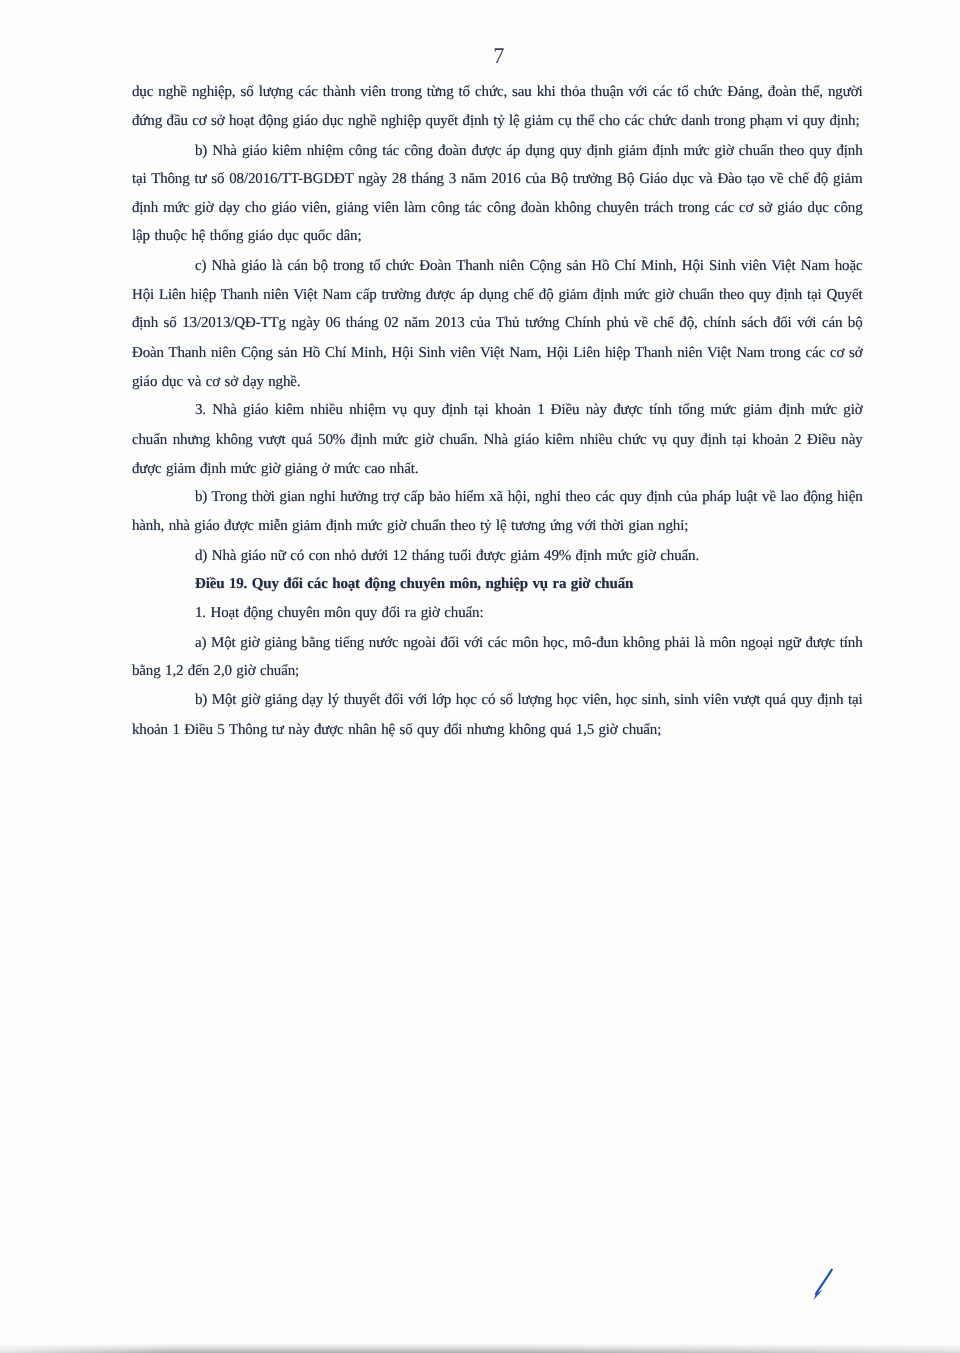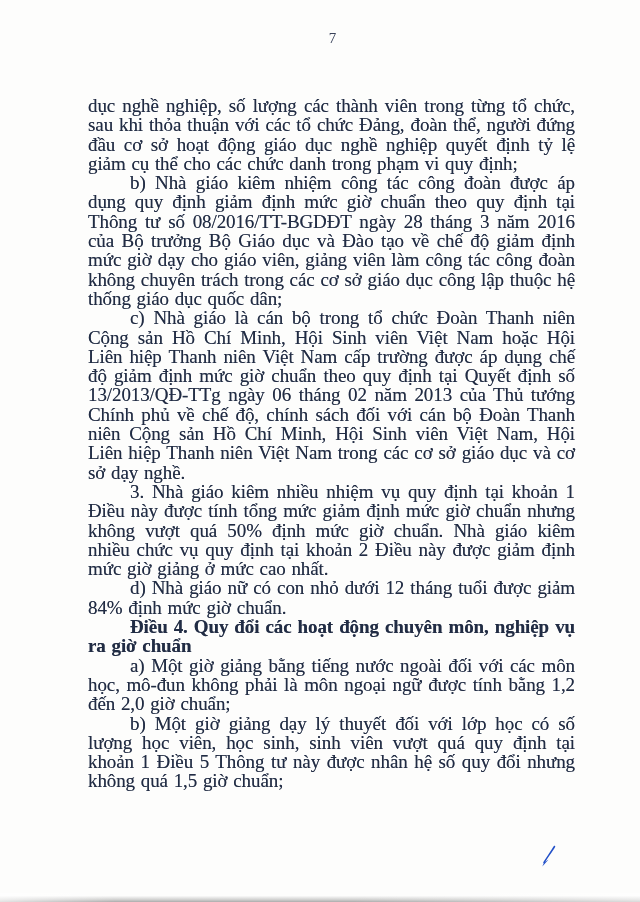--- a/index.html
+++ b/index.html
@@ -24,27 +24,26 @@
     text-align: center;
     font-size: 15px;
     color: #39425a;
     letter-spacing: 1px;
   }
   .content {
     position: absolute;
     top: 52px;
     left: 88px;
     width: 487px;
-    font-size: 19px;
+    font-size: 10px;
     line-height: 19.3px;
     text-align: justify;
     letter-spacing: -0.1px;
     word-spacing: 0.06em;
     text-shadow: 0 0 0.5px rgba(33, 44, 68, 0.55);
-    margin-top: 44px;
   }
   .content p {
     margin: 0;
     padding: 0;
     text-indent: 42px;
   }
   .content p.cont {
     text-indent: 0;
   }
   .content p.heading {
@@ -73,22 +72,24 @@
 
 <div class="page">
 
   <div class="page-number">7</div>
 
   <div class="content">
     <p class="cont">dục nghề nghiệp, số lượng các thành viên trong từng tổ chức, sau khi thỏa thuận với các tổ chức Đảng, đoàn thể, người đứng đầu cơ sở hoạt động giáo dục nghề nghiệp quyết định tỷ lệ giảm cụ thể cho các chức danh trong phạm vi quy định;</p>
     <p>b) Nhà giáo kiêm nhiệm công tác công đoàn được áp dụng quy định giảm định mức giờ chuẩn theo quy định tại Thông tư số 08/2016/TT-BGDĐT ngày 28 tháng 3 năm 2016 của Bộ trưởng Bộ Giáo dục và Đào tạo về chế độ giảm định mức giờ dạy cho giáo viên, giảng viên làm công tác công đoàn không chuyên trách trong các cơ sở giáo dục công lập thuộc hệ thống giáo dục quốc dân;</p>
     <p>c) Nhà giáo là cán bộ trong tổ chức Đoàn Thanh niên Cộng sản Hồ Chí Minh, Hội Sinh viên Việt Nam hoặc Hội Liên hiệp Thanh niên Việt Nam cấp trường được áp dụng chế độ giảm định mức giờ chuẩn theo quy định tại Quyết định số 13/2013/QĐ-TTg ngày 06 tháng 02 năm 2013 của Thủ tướng Chính phủ về chế độ, chính sách đối với cán bộ Đoàn Thanh niên Cộng sản Hồ Chí Minh, Hội Sinh viên Việt Nam, Hội Liên hiệp Thanh niên Việt Nam trong các cơ sở giáo dục và cơ sở dạy nghề.</p>
     <p>3. Nhà giáo kiêm nhiều nhiệm vụ quy định tại khoản 1 Điều này được tính tổng mức giảm định mức giờ chuẩn nhưng không vượt quá 50% định mức giờ chuẩn. Nhà giáo kiêm nhiều chức vụ quy định tại khoản 2 Điều này được giảm định mức giờ giảng ở mức cao nhất.</p>
-    <p>d) Nhà giáo nữ có con nhỏ dưới 12 tháng tuổi được giảm 84% định mức giờ chuẩn.</p>
-    <p class="heading">Điều 4. Quy đổi các hoạt động chuyên môn, nghiệp vụ ra giờ chuẩn</p>
+    <p>b) Trong thời gian nghỉ hưởng trợ cấp bảo hiểm xã hội, nghỉ theo các quy định của pháp luật về lao động hiện hành, nhà giáo được miễn giảm định mức giờ chuẩn theo tỷ lệ tương ứng với thời gian nghỉ;</p>
+    <p>d) Nhà giáo nữ có con nhỏ dưới 12 tháng tuổi được giảm 49% định mức giờ chuẩn.</p>
+    <p class="heading">Điều 19. Quy đổi các hoạt động chuyên môn, nghiệp vụ ra giờ chuẩn</p>
+    <p>1. Hoạt động chuyên môn quy đổi ra giờ chuẩn:</p>
     <p>a) Một giờ giảng bằng tiếng nước ngoài đối với các môn học, mô-đun không phải là môn ngoại ngữ được tính bằng 1,2 đến 2,0 giờ chuẩn;</p>
     <p>b) Một giờ giảng dạy lý thuyết đối với lớp học có số lượng học viên, học sinh, sinh viên vượt quá quy định tại khoản 1 Điều 5 Thông tư này được nhân hệ số quy đổi nhưng không quá 1,5 giờ chuẩn;</p>
   </div>
 
   <svg class="pen-tick" viewBox="0 0 20 26">
     <path d="M16.5 1.5 C 13.5 6.5, 9.5 12, 6 17.5" stroke="#2250c8" stroke-width="1.5" fill="none" stroke-linecap="round"></path>
     <path d="M6 17.5 L 10.6 14.6 L 4.3 21.6 Z" fill="#2250c8"></path>
   </svg>
 
   <div class="scan-edge"></div>

